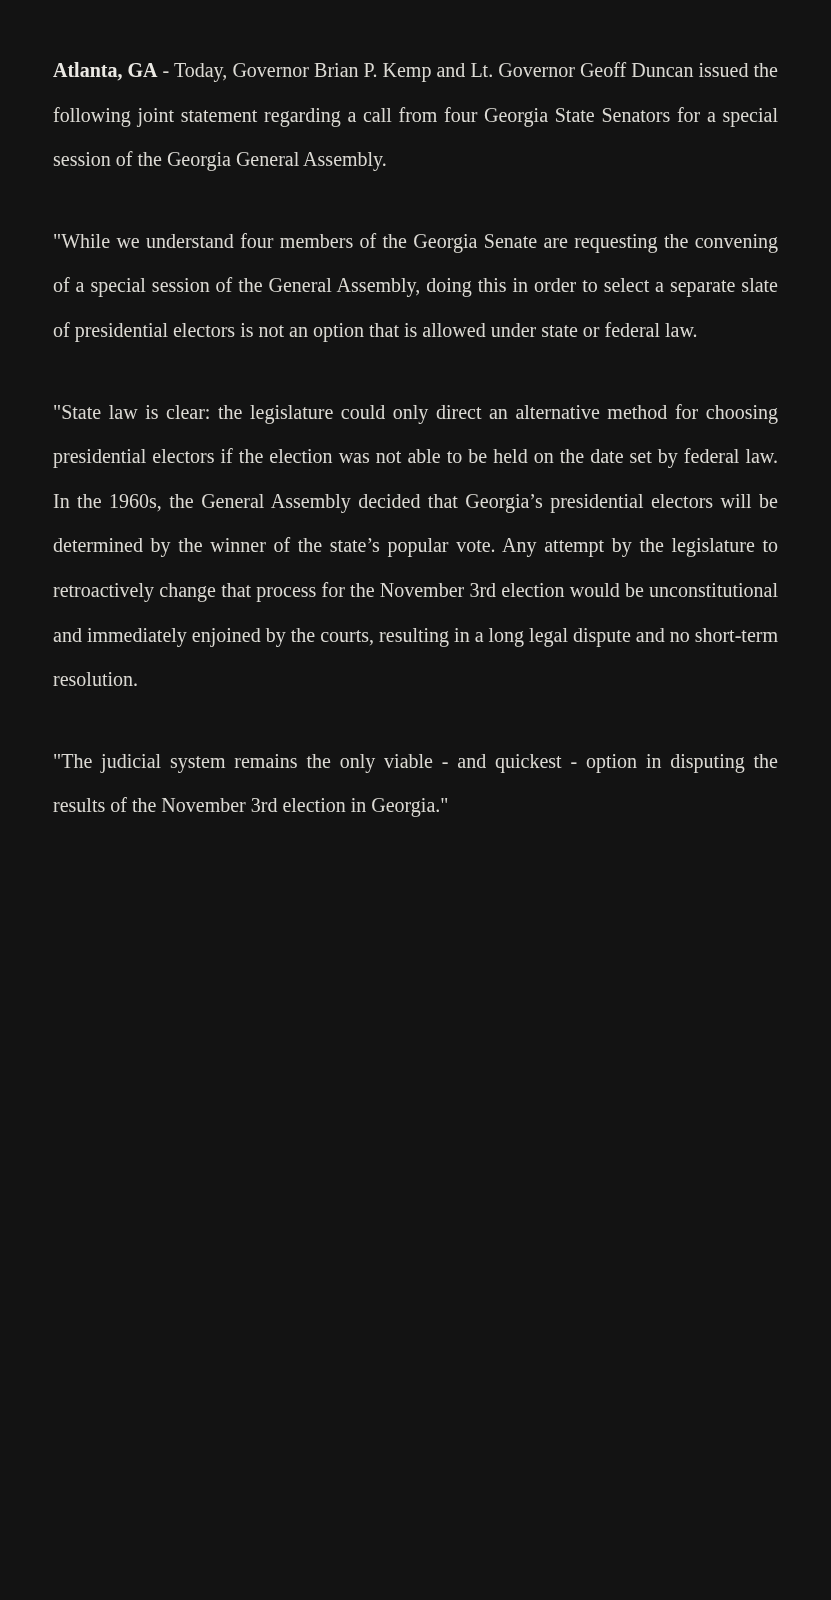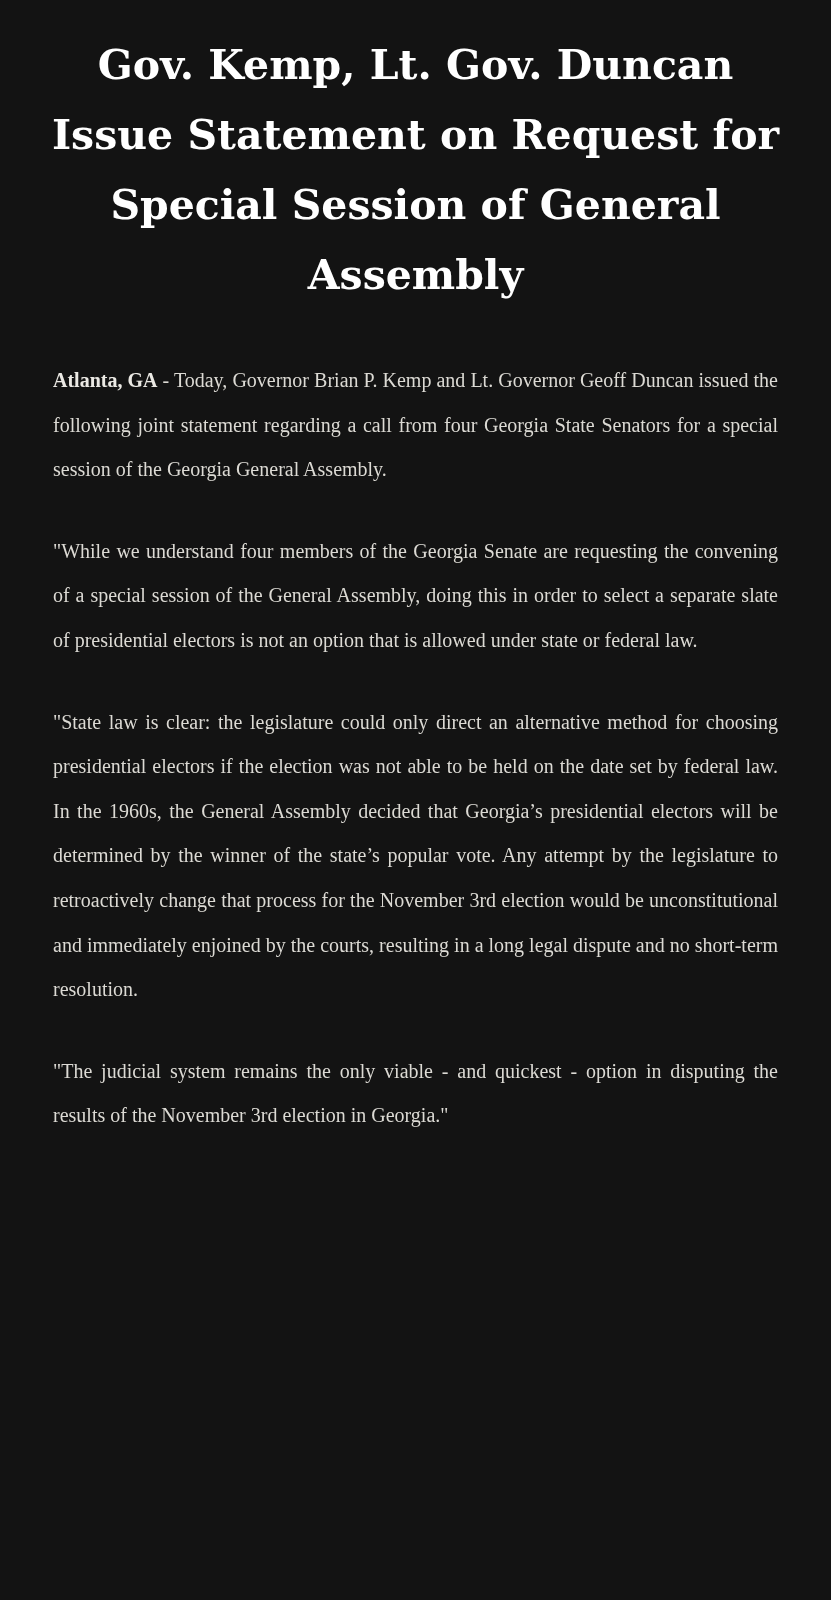--- a/index.html
+++ b/index.html
@@ -40,21 +40,20 @@
     .para + .para { margin-top: 37px; }
     .dateline {
       font-weight: bold;
       color: #ebe9e4;
     }
   </style>
 </head>
 <body>
 
 <div class="page">
-  <h1 class="title">Gov. Kemp, Lt. Gov. Duncan Issue Statement on Request for Special Session of General Assembly</h1>
 
   <p class="para first"><span class="dateline">Atlanta, GA</span><span> - </span><span>Today, Governor Brian P. Kemp and Lt. Governor Geoff Duncan issued the following joint statement regarding a call from four Georgia State Senators for a special session of the Georgia General Assembly.</span></p>
 
   <p class="para">"While we understand four members of the Georgia Senate are requesting the convening of a special session of the General Assembly, doing this in order to select a separate slate of presidential electors is not an option that is allowed under state or federal law.</p>
 
   <p class="para">"State law is clear: the legislature could only direct an alternative method for choosing presidential electors if the election was not able to be held on the date set by federal law. In the 1960s, the General Assembly decided that Georgia’s presidential electors will be determined by the winner of the state’s popular vote. Any attempt by the legislature to retroactively change that process for the November 3rd election would be unconstitutional and immediately enjoined by the courts, resulting in a long legal dispute and no short-term resolution.</p>
 
   <p class="para">"The judicial system remains the only viable - and quickest - option in disputing the results of the November 3rd election in Georgia."</p>
 </div>
 

